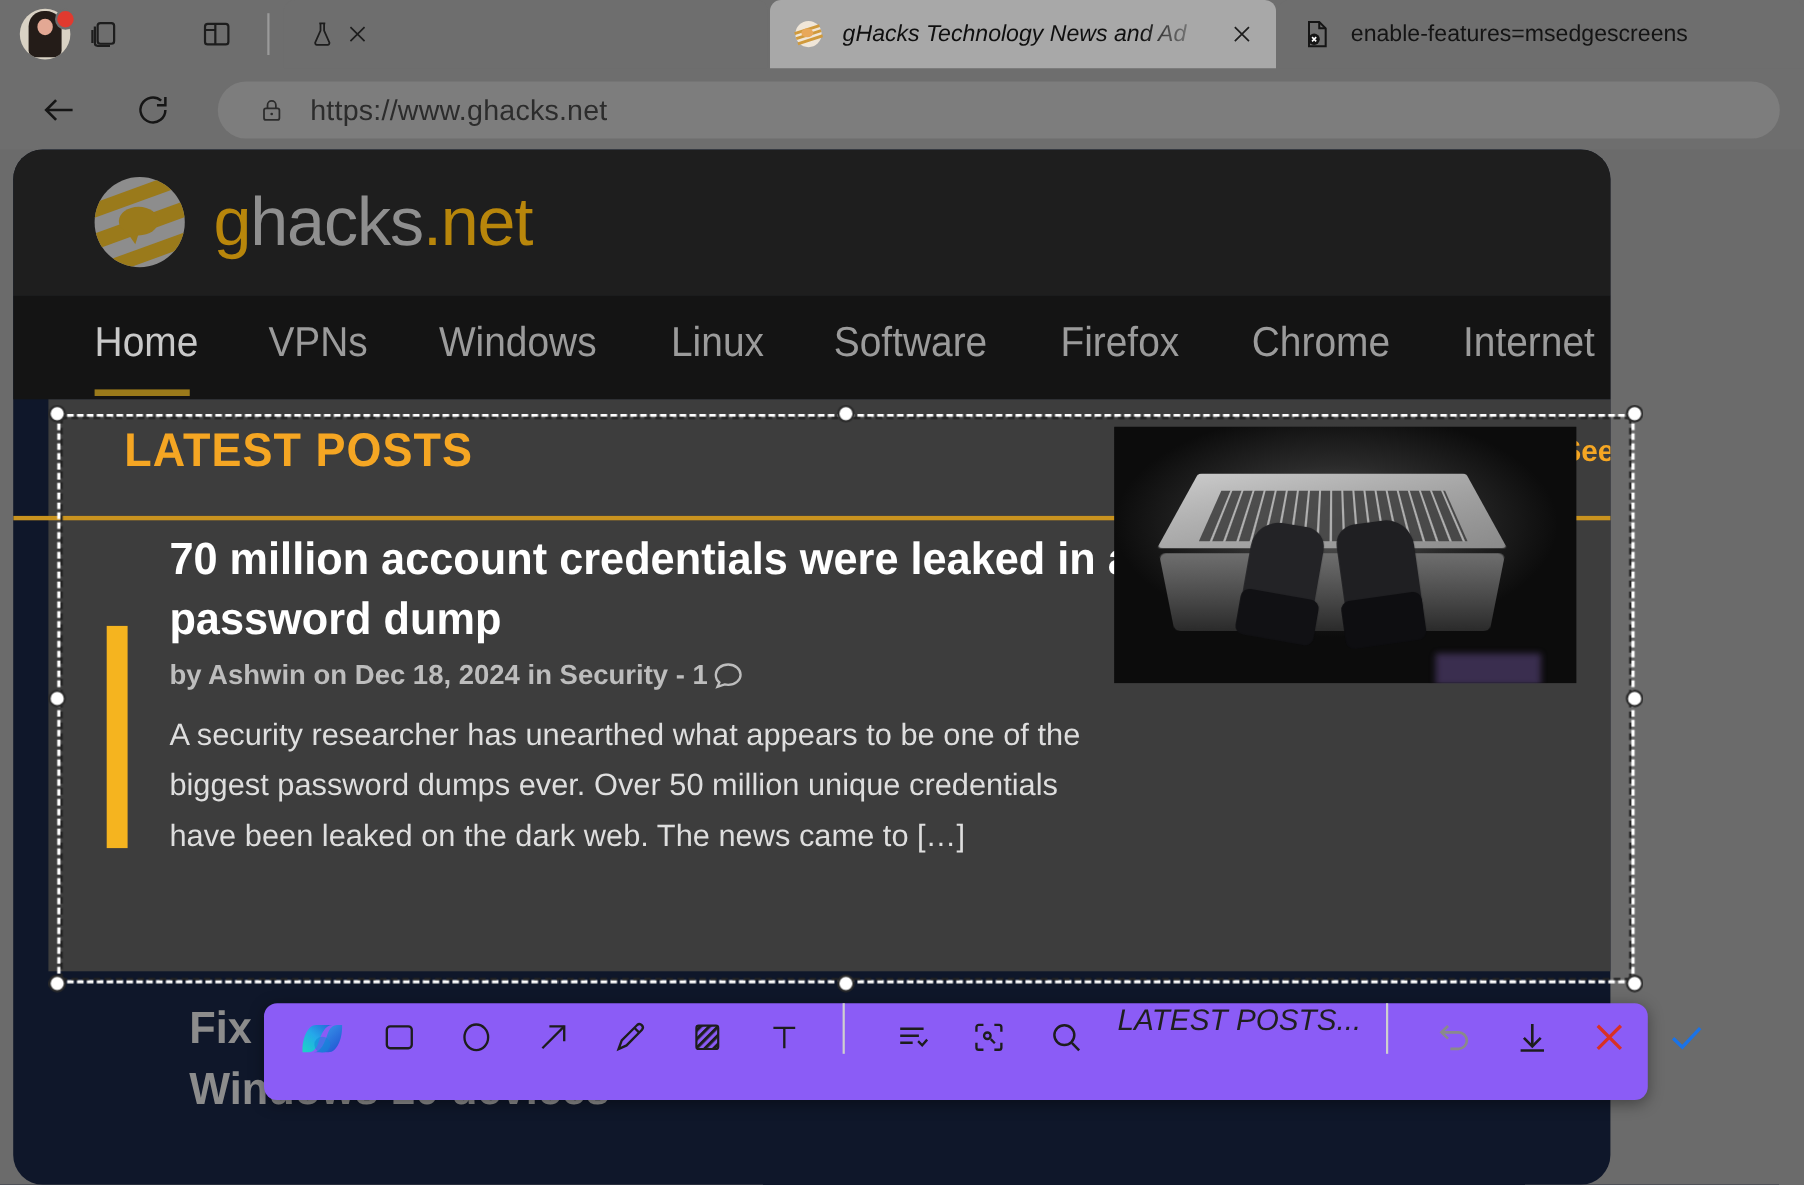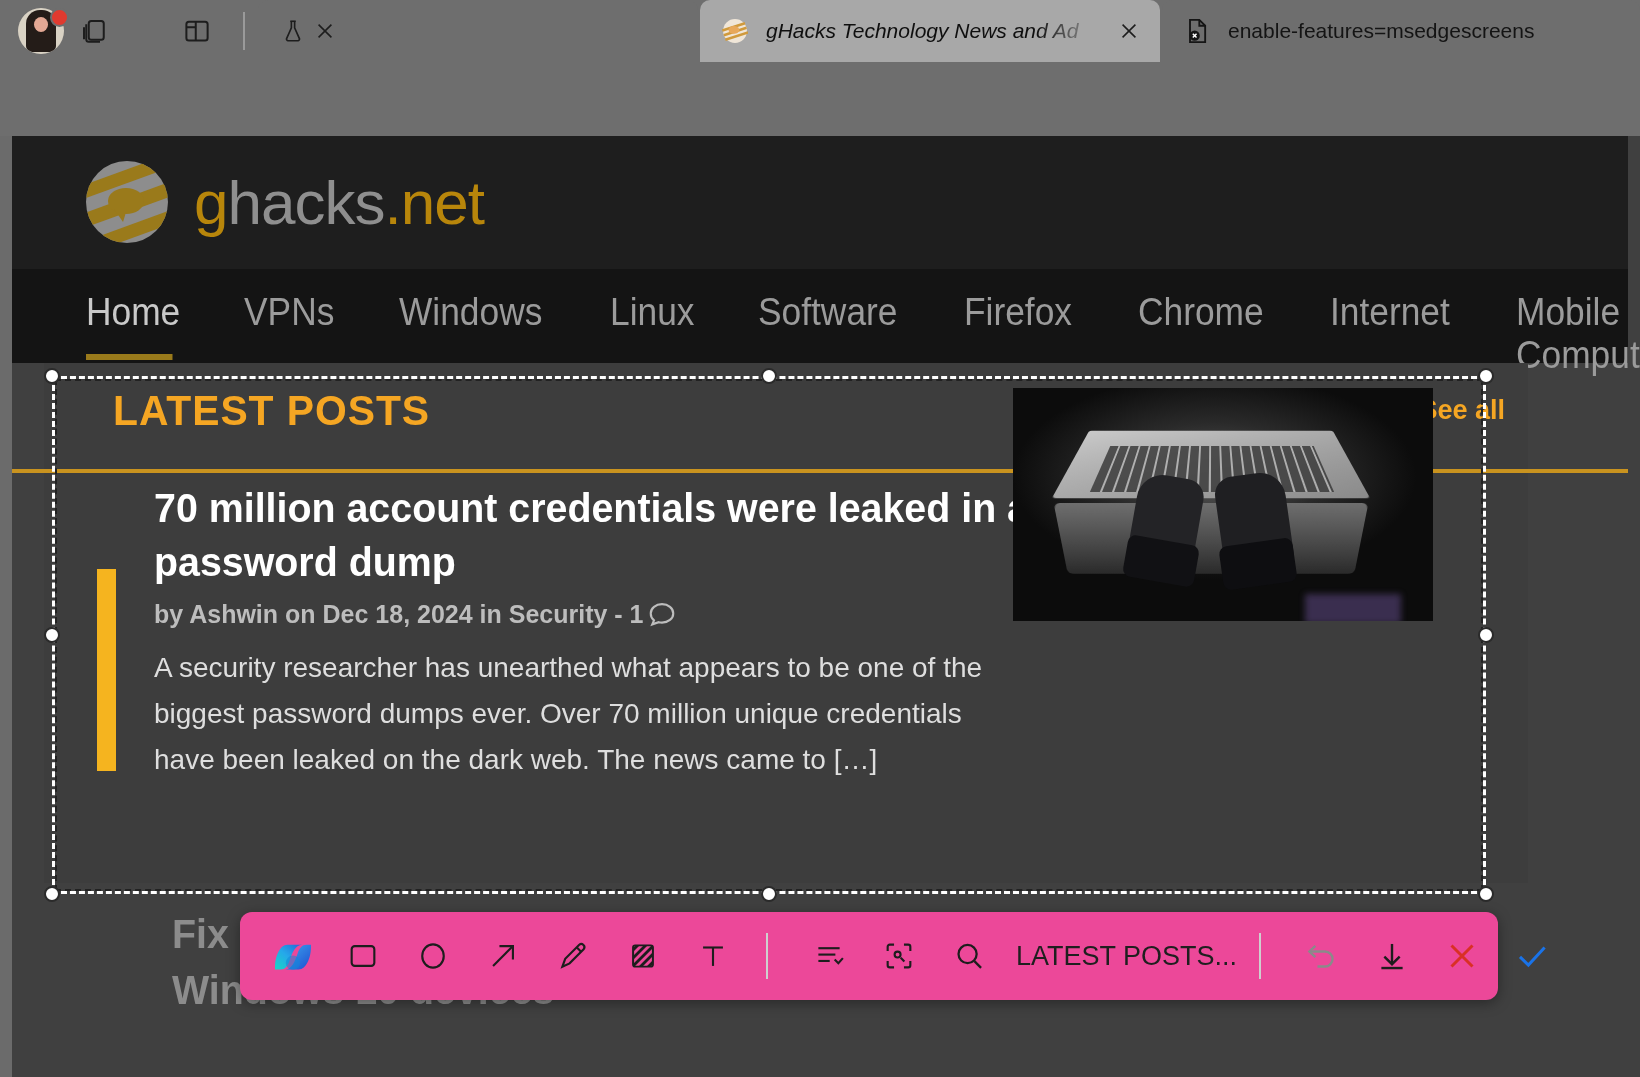--- a/index.html
+++ b/index.html
@@ -41,21 +41,21 @@
 
   .navbar{position:absolute;left:0;top:62px;width:1640px;height:74px;}
   .nav-btn{position:absolute;top:16px;width:44px;height:44px;display:flex;align-items:center;justify-content:center;}
   .nav-back{left:32px;}
   .nav-reload{left:117px;}
   .omnibox{position:absolute;left:198px;top:12px;width:1420px;height:52px;background:#7d7d7d;border-radius:26px;display:flex;align-items:center;}
   .omnibox .lock{margin-left:36px;width:26px;height:28px;display:flex;align-items:center;justify-content:center;}
   .omnibox .url{margin-left:22px;font-size:26px;color:#2c2c2c;letter-spacing:.2px;}
 
   
-  .page{position:absolute;left:12px;top:136px;width:1628px;height:941px;background:#404040;overflow:hidden;}
+  .page{position:absolute;left:12px;top:136px;width:1452px;height:941px;background:#0f172a;overflow:hidden;border-radius:27px;}
 
   .site-head{position:absolute;left:0;top:0;width:1616px;height:133px;background:#1e1e1e;}
   .logo-wrap{position:absolute;left:74px;top:25px;display:flex;align-items:center;}
   .globe{width:82px;height:82px;border-radius:50%;overflow:hidden;position:relative;background:#8d8d8d;}
   .globe .s1{position:absolute;left:-12px;top:8px;width:110px;height:13px;background:#9a7a1b;transform:rotate(-20deg);}
   .globe .s2{position:absolute;left:-14px;top:36px;width:115px;height:14px;background:#9a7a1b;transform:rotate(-20deg);}
   .globe .s3{position:absolute;left:-10px;top:64px;width:110px;height:13px;background:#9a7a1b;transform:rotate(-20deg);}
   .globe .bub{position:absolute;left:22px;top:27px;width:36px;height:26px;border-radius:50%;background:#9a7a1b;}
   .globe .bubtail{position:absolute;left:28px;top:48px;width:0;height:0;border-left:9px solid transparent;border-right:4px solid transparent;border-top:13px solid #9a7a1b;}
   .sitename{margin-left:26px;font-size:62px;font-weight:400;letter-spacing:-1px;}
@@ -100,22 +100,22 @@
   .next-post{position:absolute;left:160px;top:770px;width:700px;font-size:41px;line-height:56px;font-weight:bold;color:#8c8c8c;
     font-family:"Liberation Sans Narrow","Liberation Sans",sans-serif;transform:scaleX(.96);transform-origin:left top;}
 
   
   .sel{position:absolute;left:52px;top:376px;width:1434px;height:518px;
     border:3px dashed #ffffff;box-sizing:border-box;pointer-events:none;}
   .sel-inner{position:absolute;inset:0;border:2px dashed #222;box-sizing:border-box;}
   .handle{position:absolute;width:16px;height:16px;border-radius:50%;background:#fff;border:2px solid #2b2b2b;box-sizing:border-box;}
 
   
-  .toolbar{position:absolute;left:240px;top:912px;width:1258px;height:88px;background:#ec4899;border-radius:12px;
-    box-shadow:0 3px 14px rgba(0,0,0,.38);display:flex;align-items:center;}
+  .toolbar{position:absolute;left:240px;top:912px;width:1258px;height:88px;background:#8b5cf6;border-radius:12px;
+    box-shadow:0 3px 14px rgba(0,0,0,.38);display:flex;font-style:italic;}
   .tb-copilot{width:62px;height:62px;margin-left:22px;display:flex;align-items:center;justify-content:center;flex:0 0 auto;}
   .tb-btn{width:62px;height:62px;margin-left:8px;display:flex;align-items:center;justify-content:center;flex:0 0 auto;border-radius:8px;}
   .tb-div{width:2px;height:46px;background:#cfcfcf;margin:0 22px;flex:0 0 auto;}
   .tb-label{font-size:27px;color:#1f1f1f;white-space:nowrap;margin-left:16px;flex:0 0 auto;}
   .tb-spacer{flex:1 1 auto;}
   .tb-gap{width:6px;flex:0 0 auto;}
 </style>
 </head>
 <body>
 
@@ -182,20 +182,44 @@
           <path d="M6 2.5h8l5 5v14H6z" fill="none" stroke="#151515" stroke-width="1.6"></path>
           <path d="M14 2.5v5h5" fill="none" stroke="#151515" stroke-width="1.6"></path>
           <circle cx="10" cy="16" r="4.4" fill="#151515"></circle>
           <path d="M8.4 14.4l3.2 3.2M11.6 14.4l-3.2 3.2" stroke="#fff" stroke-width="1.3"></path>
         </svg>
       </span>
       <span class="ttl">enable-features=msedgescreens</span>
     </div>
   </div>
 
+  <div class="navbar">
+    <div class="nav-btn nav-back">
+      <svg width="36" height="36" viewBox="0 0 24 24" fill="none" stroke="#151515" stroke-width="1.6">
+        <path d="M20 12H4"></path>
+          <path d="M10 6l-6 6 6 6"></path>
+      </svg>
+    </div>
+    <div class="nav-btn nav-reload">
+      <svg width="34" height="34" viewBox="0 0 24 24" fill="none" stroke="#151515" stroke-width="1.6">
+        <path d="M20 12a8 8 0 1 1-2.7-6"></path>
+          <path d="M20 3.6V9h-5.4"></path>
+      </svg>
+    </div>
+    <div class="omnibox">
+      <span class="lock">
+        <svg width="24" height="26" viewBox="0 0 24 24" fill="none" stroke="#2c2c2c" stroke-width="1.6">
+          <rect x="5" y="10.5" width="14" height="10.5" rx="1.8"></rect>
+            <path d="M8.2 10.5V7.6a3.8 3.8 0 0 1 7.6 0v2.9"></path>
+          <circle cx="12" cy="15.6" r="1.2" fill="#2c2c2c" stroke="none"></circle>
+        </svg>
+      </span>
+      <span class="url">https://www.ghacks.net</span>
+    </div>
+  </div>
 </div>
 
 <div class="page">
 
   <div class="site-head">
     <div class="logo-wrap">
       <div class="globe">
         <div class="s1"></div>
           <div class="s2"></div>
           <div class="s3"></div>
@@ -233,21 +257,21 @@
       <div class="accent-bar"></div>
       <div class="post-title">70 million account credentials were leaked in a massive password dump</div>
       <div class="post-meta">
         <span>by Ashwin on Dec 18, 2024 in Security - 1</span>
         <span class="cmt">
           <svg width="30" height="30" viewBox="0 0 24 24" fill="none" stroke="#bdbdbd" stroke-width="1.7">
             <path d="M21 11.5c0 4.1-4 7.4-9 7.4a10.6 10.6 0 0 1-2.6-.32L4.2 20.3l1.4-3.2A7 7 0 0 1 3 11.5C3 7.4 7 4.1 12 4.1s9 3.3 9 7.4z"></path>
           </svg>
         </span>
       </div>
-      <div class="post-exc">A security researcher has unearthed what appears to be one of the biggest password dumps ever. Over 70 million unique credentials have been leaked on the dark web. The news came to […]</div>
+      <div class="post-exc">A security researcher has unearthed what appears to be one of the biggest password dumps ever. Over 50 million unique credentials have been leaked on the dark web. The news came to […]</div>
     </div>
   </div>
 
   <div class="thumb">
     <div class="th-bg"></div>
     <div class="th-lap"></div>
       <div class="th-keys"></div>
       <div class="th-base"></div>
     <div class="th-handL"></div>
       <div class="th-handR"></div>

